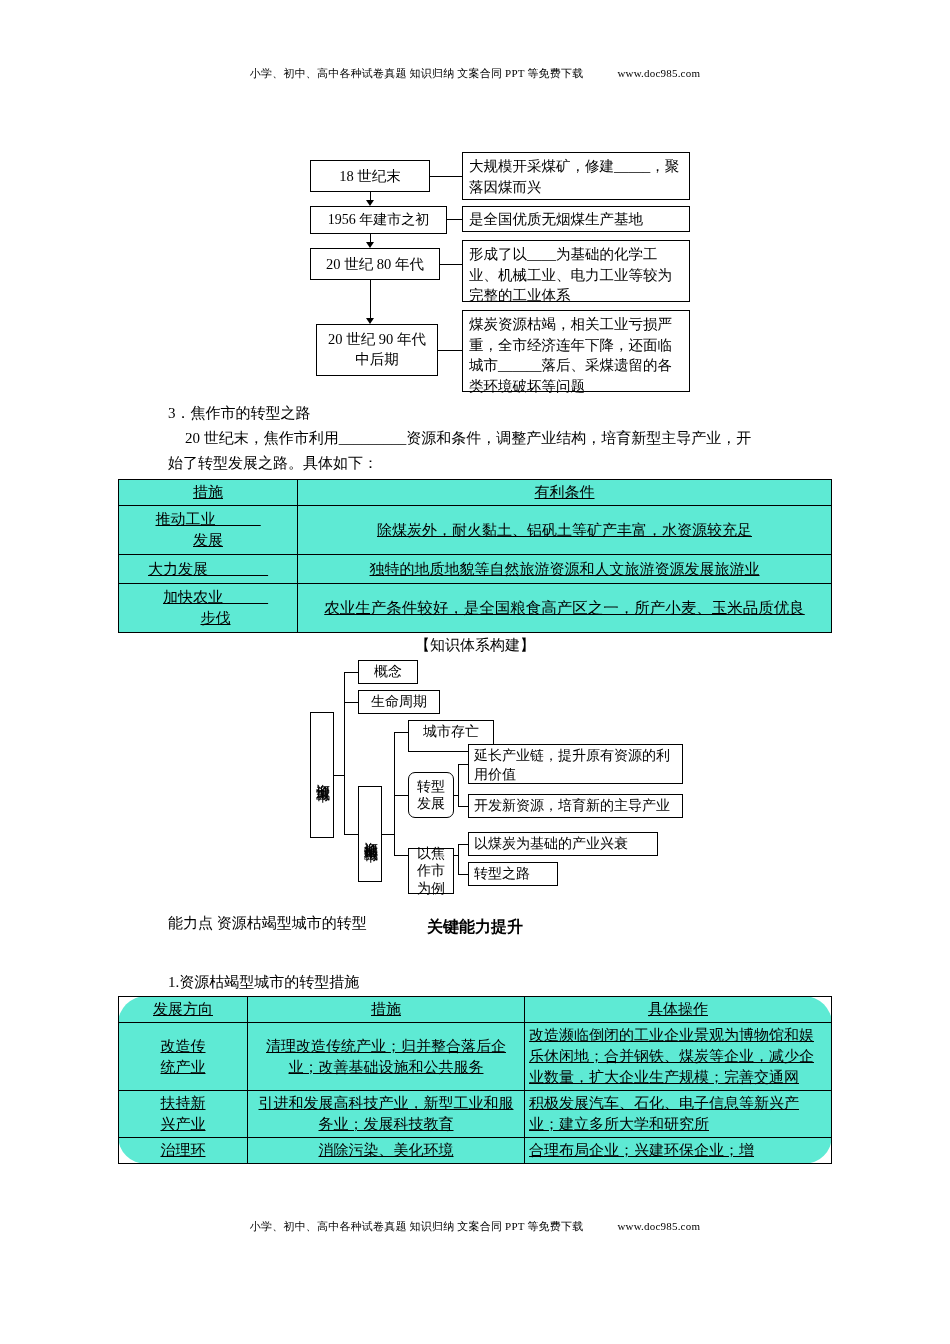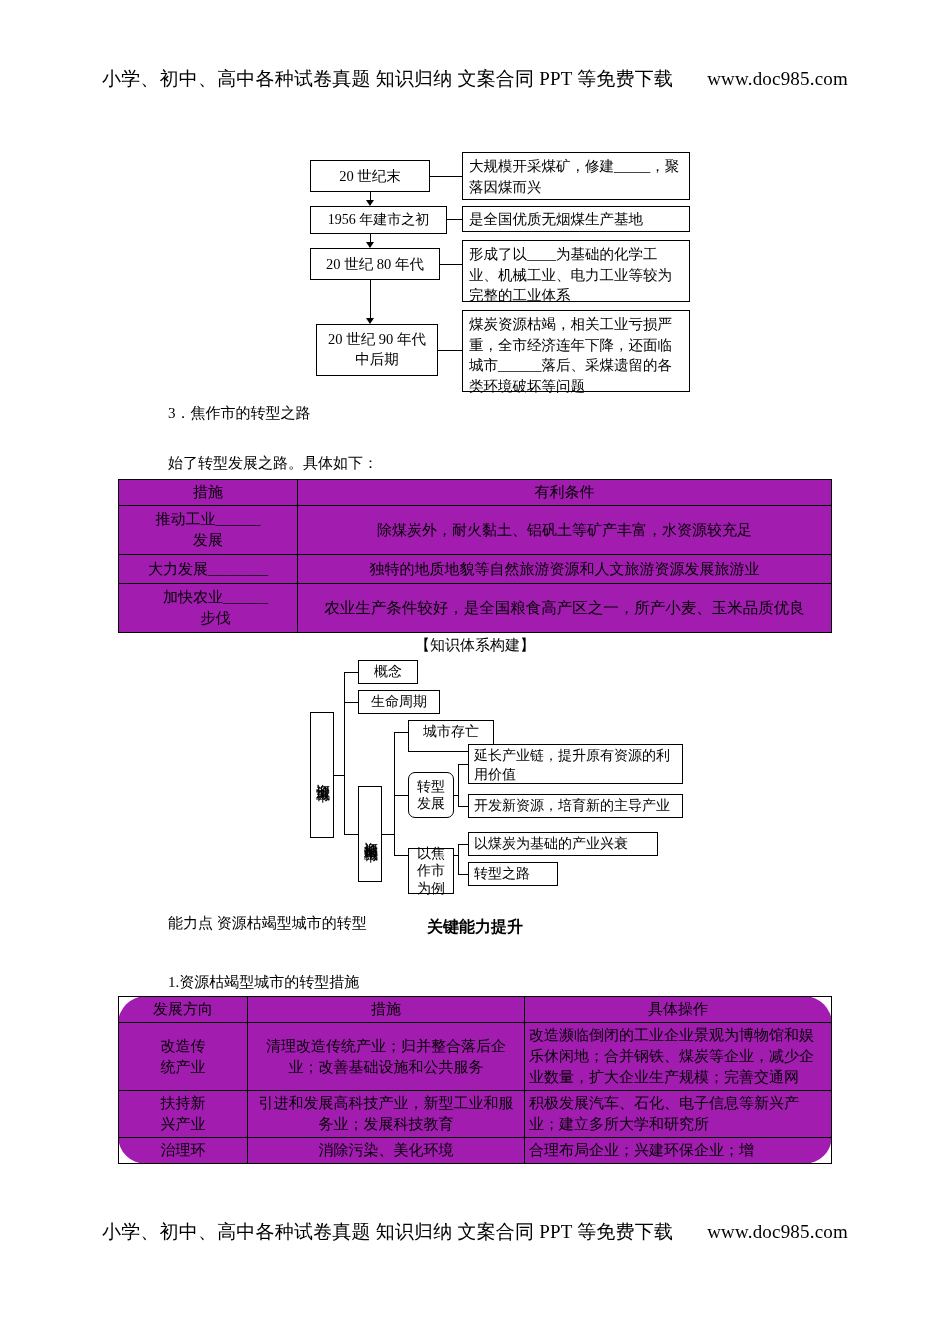--- a/index.html
+++ b/index.html
@@ -16,21 +16,21 @@
     overflow: hidden;
   }
   .page {
     position: relative;
     width: 950px;
     height: 1344px;
     box-sizing: border-box;
     padding: 0 118px;
   }
   .hdr, .ftr {
-    font-size: 19px;
+    font-size: 11px;
     color: #000;
     text-align: center;
     letter-spacing: 0.2px;
     white-space: nowrap;
   }
   .hdr {
     position: absolute;
     top: 66px;
     left: 0; right: 0;
   }
@@ -78,21 +78,22 @@
     font-size: 15px;
     line-height: 1.55;
     white-space: nowrap;
   }
 
   
   table.doc {
     border-collapse: collapse;
     position: absolute;
     font-size: 15px;
-    background: #a21caf;
+    background: #5eead4;
+    text-decoration: underline;
   }
   table.doc td, table.doc th {
     border: 1px solid #000;
     padding: 2px 4px;
     vertical-align: middle;
     font-weight: normal;
     line-height: 1.4;
   }
   .ctr { text-align: center; }
 
@@ -130,21 +131,21 @@
 
 <div class="page">
 
   <div class="hdr">
     <span>小学、初中、高中各种试卷真题  知识归纳  文案合同  PPT 等免费下载</span><span class="site">www.doc985.com</span>
   </div>
 
   <div class="flow1">
 
     <div class="box lbox" style="left:0px; top:8px; width:120px; height:32px; display:flex; align-items:center; justify-content:center;">
-      <span>20 世纪末</span>
+      <span>18 世纪末</span>
     </div>
     <div class="box lbox" style="left:0px; top:54px; width:137px; height:28px; display:flex; align-items:center; justify-content:center; font-size:14px;">
       <span>1956 年建市之初</span>
     </div>
     <div class="box lbox" style="left:0px; top:96px; width:130px; height:32px; display:flex; align-items:center; justify-content:center;">
       <span>20 世纪 80 年代</span>
     </div>
     <div class="box lbox" style="left:6px; top:172px; width:122px; height:52px; display:flex; align-items:center; justify-content:center;">
       <span style="white-space:pre-line; line-height:1.35;">20 世纪 90 年代
 中后期</span>
@@ -172,20 +173,23 @@
 
     <div class="conn" style="left:120px; top:24px; width:32px; height:1px;"></div>
     <div class="conn" style="left:137px; top:67px; width:15px; height:1px;"></div>
     <div class="conn" style="left:130px; top:112px; width:22px; height:1px;"></div>
     <div class="conn" style="left:128px; top:198px; width:24px; height:1px;"></div>
   </div>
 
   <div class="ptext" style="left:168px; top:402px;">
     <span>3．焦作市的转型之路</span>
   </div>
+  <div class="ptext" style="left:185px; top:427px;">
+    <span>20 世纪末，焦作市利用_________资源和条件，调整产业结构，培育新型主导产业，开</span>
+  </div>
   <div class="ptext" style="left:168px; top:452px;">
     <span>始了转型发展之路。具体如下：</span>
   </div>
 
   <table class="doc" style="left:118px; top:479px; width:714px;">
     <tbody>
         <tr>
       <th class="ctr" style="width:170px;">措施</th>
       <th class="ctr">有利条件</th>
     </tr>

